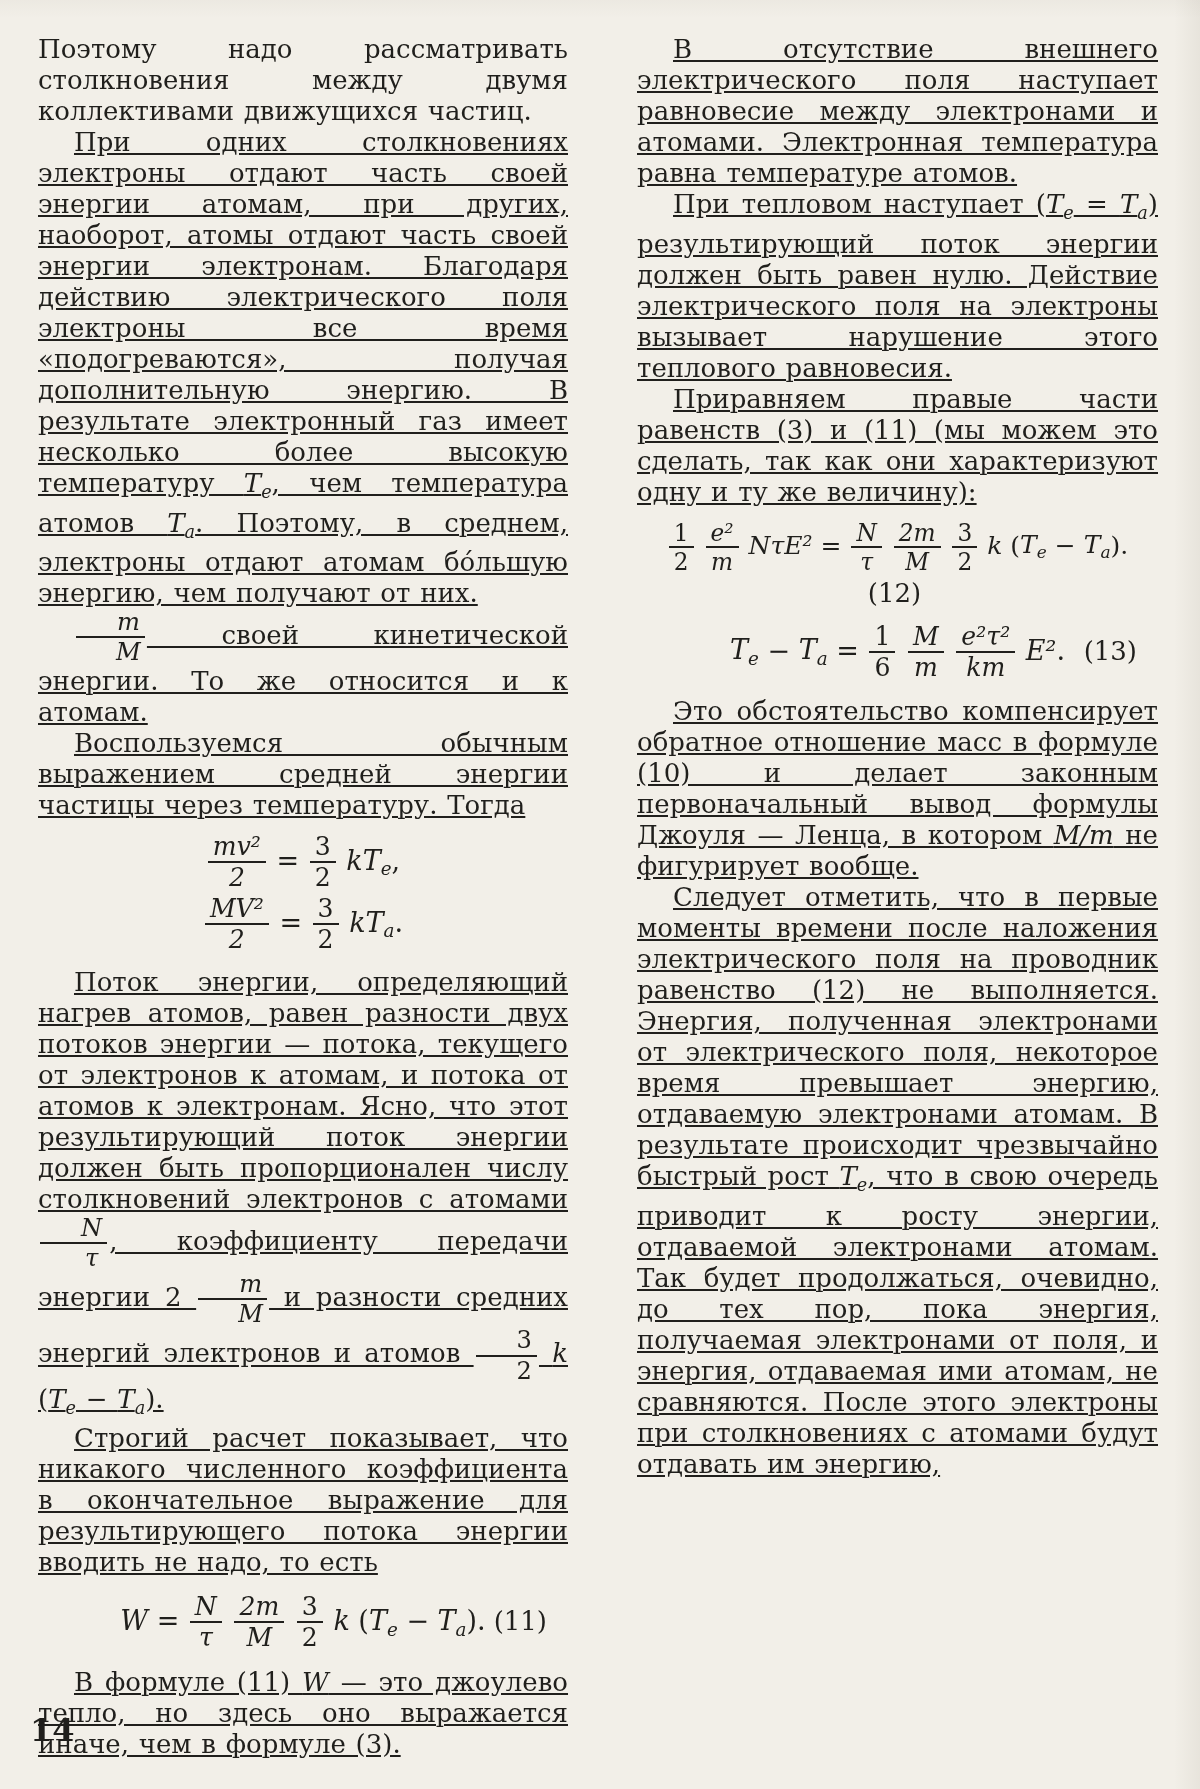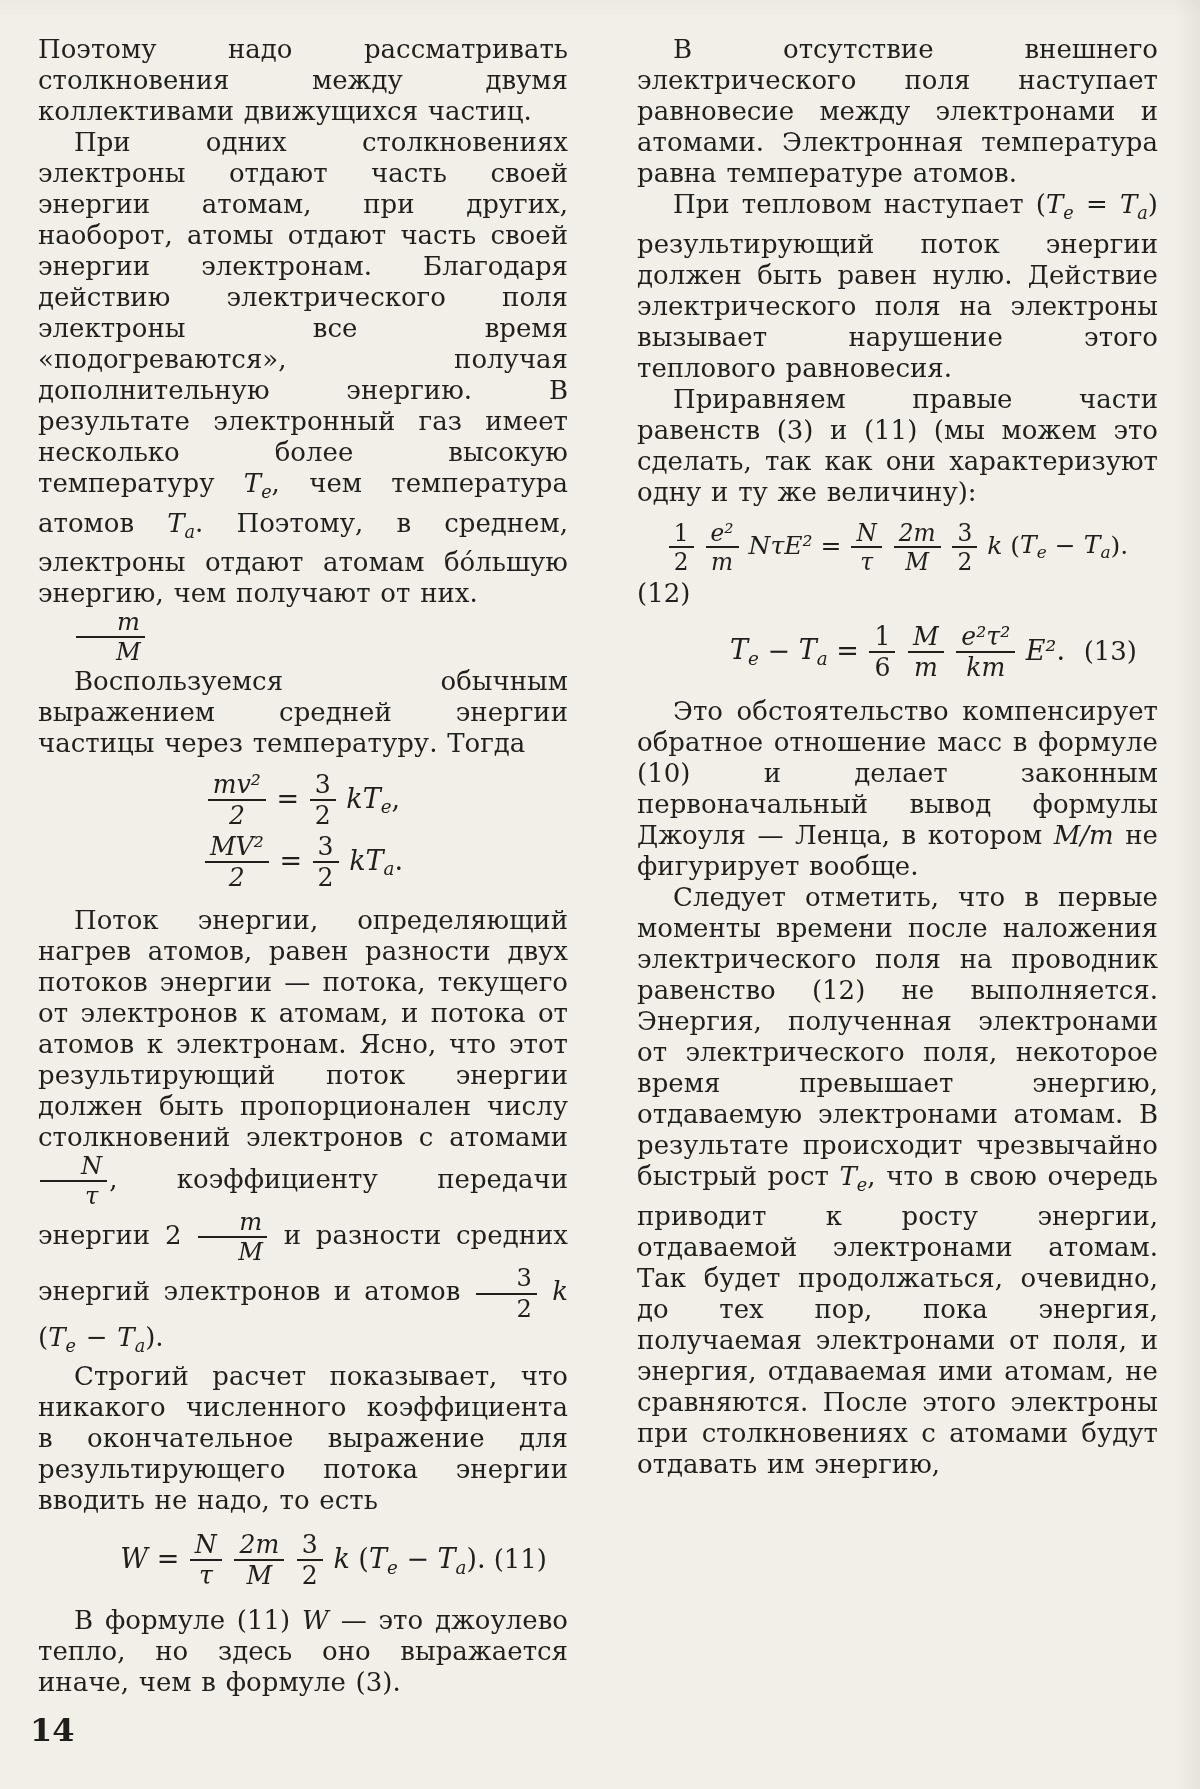--- a/index.html
+++ b/index.html
@@ -17,21 +17,21 @@
   .col{position:absolute;top:34px;}
   .col-left{left:38px;width:530px;}
   .col-right{left:637px;width:521px;}
   .para{
     margin:0;
     text-align:justify;
     font-size:26px;
     line-height:31px;
     word-spacing:1.5px;
   }
-  .ind{text-indent:36px;}
+  .ind{text-indent:36px;text-decoration:underline;}
   .ri{font-style:italic;}
   .sb{font-size:0.68em;font-style:italic;vertical-align:-0.32em;letter-spacing:0;}
   .frac{
     display:inline-block;
     vertical-align:middle;
     text-align:center;
     line-height:1.08;
     font-size:0.93em;
     padding:0 2px;
   }
@@ -48,37 +48,37 @@
   .eq .eqbody{display:inline-block;white-space:nowrap;}
   .eq.sm{font-size:25px;}
   .eq.mtb{margin:12px 0 4px;}
   .eq.mtt{margin:4px 0 14px;}
   .eqno{
     position:absolute;right:6px;top:50%;
     transform:translateY(-50%);
     font-size:26px;font-style:normal;
   }
   .eqno-below{
-    text-align:left;
+    text-align:center;
     font-size:26px;
     margin:4px 6px 4px 0;
   }
   .pageno{
     position:absolute;left:30px;bottom:40px;
     font-size:32px;font-weight:bold;
   }
 </style>
 </head>
 <body>
 
 <div class="page">
   <div class="col col-left">
       <p class="para"><span>Поэтому надо рассматривать столкновения между двумя коллективами движущихся частиц.</span></p>
       <p class="para ind"><span>При одних столкновениях электроны отдают часть своей энергии атомам, при других, наоборот, атомы отдают часть своей энергии электронам. Благодаря действию электрического поля электроны все время «подогреваются», получая дополнительную энергию. В результате электронный газ имеет несколько более высокую температуру </span><span class="ri">T<span class="sb">e</span></span><span>, чем температура атомов </span><span class="ri">T<span class="sb">a</span></span><span>. Поэтому, в среднем, электроны отдают атомам бо́льшую энергию, чем получают от них.</span></p>
-      <p class="para ind"><span class="frac it"><span class="fn">m</span><span class="fd">M</span></span></p>
+      <p class="para ind"><span class="frac it"><span class="fn">m</span><span class="fd">M</span></span><span> своей кинетической энергии. То же относится и к атомам.</span></p>
       <p class="para ind"><span>Воспользуемся обычным выражением средней энергии частицы через температуру. Тогда</span></p>
       <div class="eq mtb"><span class="eqbody"><span class="frac it"><span class="fn">mv²</span><span class="fd">2</span></span><span> = </span><span class="frac"><span class="fn">3</span><span class="fd">2</span></span><span> </span><span class="ri">kT</span><span class="sb">e</span><span>,</span></span></div>
       <div class="eq mtt"><span class="eqbody"><span class="frac it"><span class="fn">MV²</span><span class="fd">2</span></span><span> = </span><span class="frac"><span class="fn">3</span><span class="fd">2</span></span><span> </span><span class="ri">kT</span><span class="sb">a</span><span>.</span></span></div>
       <p class="para ind"><span>Поток энергии, определяющий нагрев атомов, равен разности двух потоков энергии — потока, текущего от электронов к атомам, и потока от атомов к электронам. Ясно, что этот результирующий поток энергии должен быть пропорционален числу столкновений электронов с атомами </span><span class="frac it"><span class="fn">N</span><span class="fd">τ</span></span><span>, коэффициенту передачи энергии 2 </span><span class="frac it"><span class="fn">m</span><span class="fd">M</span></span><span> и разности средних энергий электронов и атомов </span><span class="frac"><span class="fn">3</span><span class="fd">2</span></span><span> </span><span class="ri">k</span><span> (</span><span class="ri">T<span class="sb">e</span></span><span> − </span><span class="ri">T<span class="sb">a</span></span><span>).</span></p>
       <p class="para ind"><span>Строгий расчет показывает, что никакого численного коэффициента в окончательное выражение для результирующего потока энергии вводить не надо, то есть</span></p>
       <div class="eq"><span class="eqbody"><span class="ri">W</span><span> = </span><span class="frac it"><span class="fn">N</span><span class="fd">τ</span></span><span> </span><span class="frac it"><span class="fn">2m</span><span class="fd">M</span></span><span> </span><span class="frac"><span class="fn">3</span><span class="fd">2</span></span><span> </span><span class="ri">k</span><span> (</span><span class="ri">T<span class="sb">e</span></span><span> − </span><span class="ri">T<span class="sb">a</span></span><span>).</span></span><span class="eqno">(11)</span></div>
       <p class="para ind"><span>В формуле (11) </span><span class="ri">W</span><span> — это джоулево тепло, но здесь оно выражается иначе, чем в формуле (3).</span></p>
     </div>
   <div class="col col-right">
       <p class="para ind"><span>В отсутствие внешнего электрического поля наступает равновесие между электронами и атомами. Электронная температура равна температуре атомов.</span></p>

